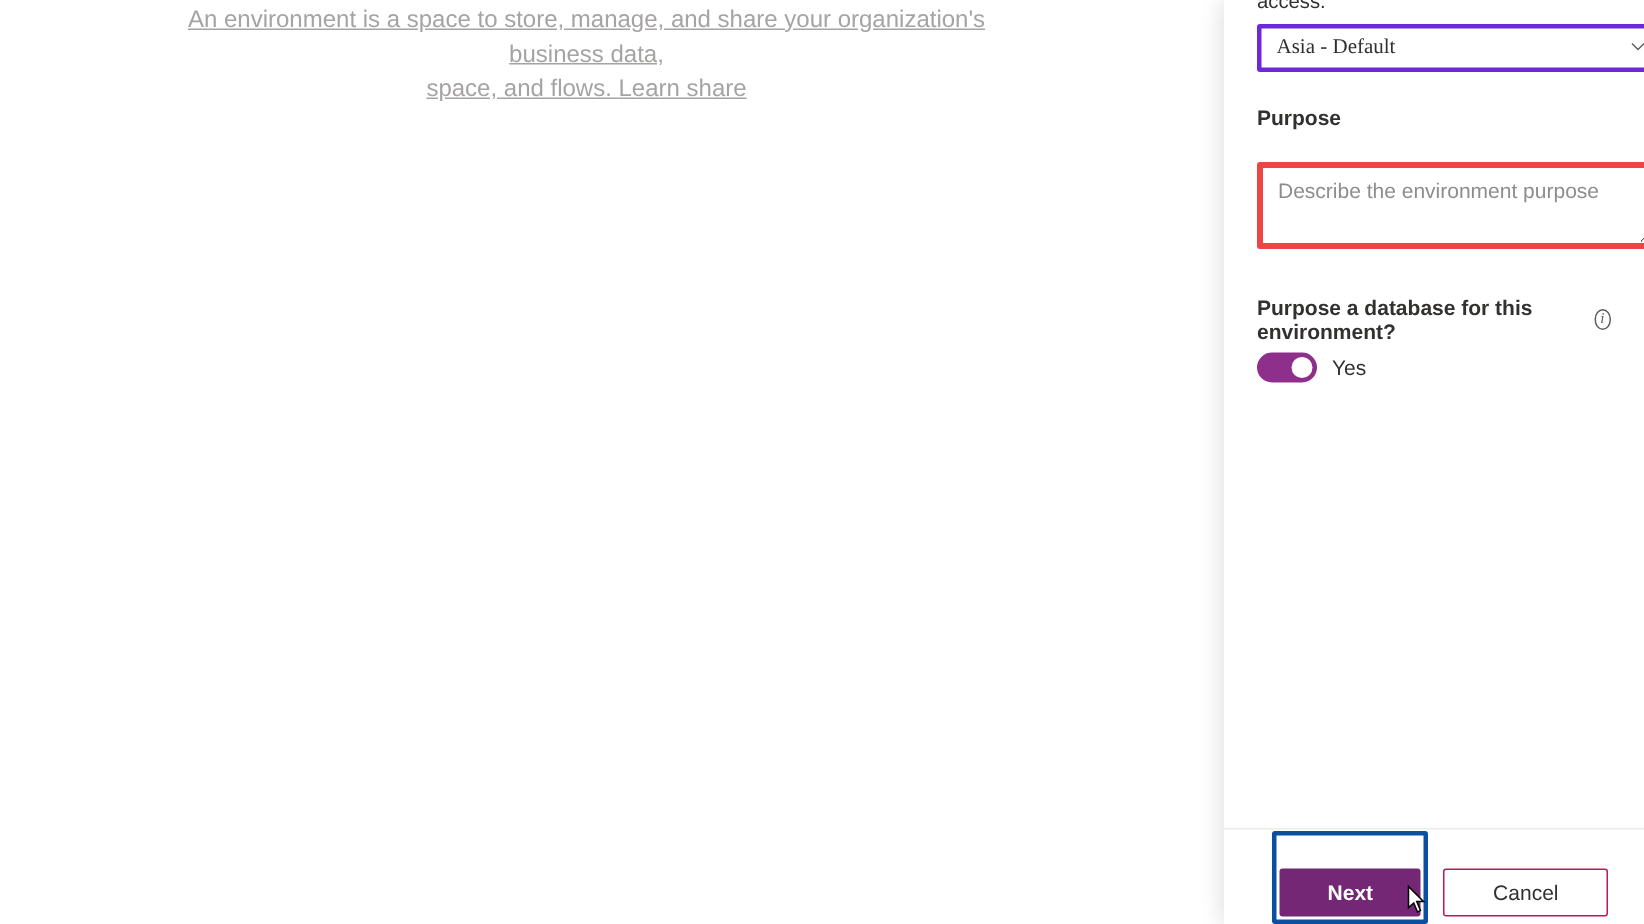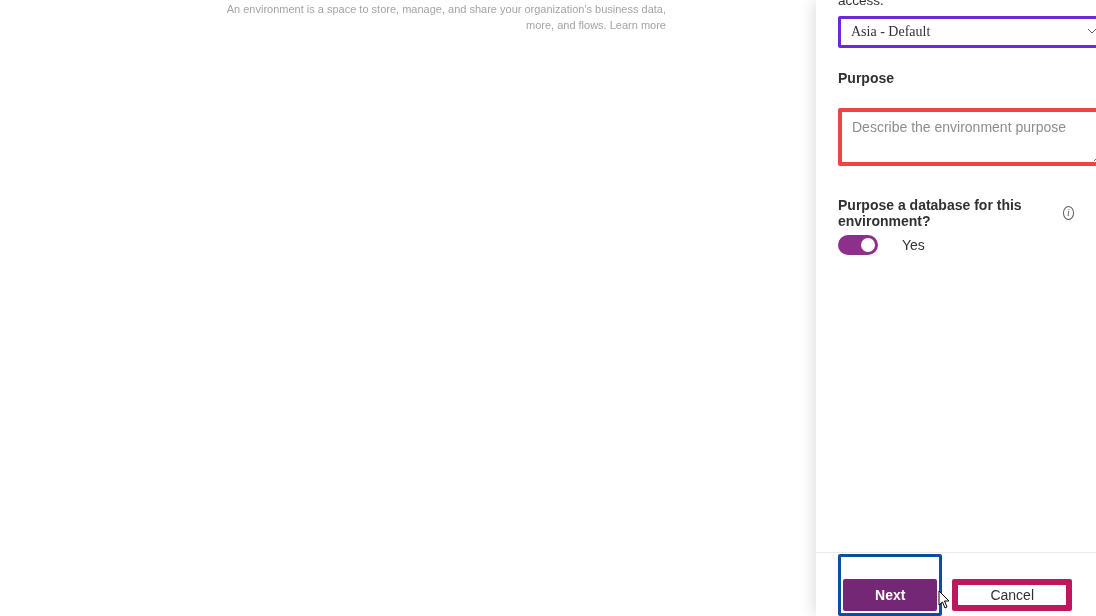--- a/index.html
+++ b/index.html
@@ -19,27 +19,28 @@
     }
     .main-area {
       position: absolute;
       left: 0;
       top: 0;
       width: 782px;
       height: 616px;
       padding-top: 0;
     }
     .description-block {
-      text-align: right;
+      text-align: center;
       padding: 2px 20px 0 20px;
       color: #a6a4a3;
-      font-size: 11px;
+      font-size: 16px;
       line-height: 1.45;
       max-width: 590px;
       margin: 0 auto;
+      text-decoration: underline;
     }
     .description-block .learn-more {
       color: #a6a4a3;
       cursor: pointer;
     }
     .side-panel {
       position: absolute;
       right: 0;
       top: 0;
       width: 280px;
@@ -130,21 +131,21 @@
     }
     .textarea-field::placeholder {
       color: #8f8d8b;
     }
     .toggle-section {
       margin-top: 2px;
     }
     .toggle-row {
       display: flex;
       align-items: center;
-      gap: 24px;
+      gap: 10px;
       margin-top: 6px;
     }
     .toggle-switch {
       position: relative;
       width: 40px;
       height: 20px;
       background: #8d2f8b;
       border-radius: 10px;
       cursor: pointer;
       flex-shrink: 0;
@@ -188,38 +189,38 @@
       border-radius: 2px;
     }
     .btn-primary {
       background: #742774;
       color: #ffffff;
       border: none;
     }
     .btn-default {
       background: #ffffff;
       color: #323130;
-      border: 6px solid #be185d;
+      border: 1px solid #be185d;
       font-weight: 400;
     }
     .cursor-pointer {
       position: absolute;
       left: 938px;
       top: 590px;
       pointer-events: none;
       color: #000;
     }
   </style>
 </head>
 <body>
 
 <div class="main-area">
   <div class="description-block">
     <span>An environment is a space to store, manage, and share your organization's business data,</span><br>
-    <span>more, and flows. </span><span class="learn-more">Learn more</span>
+    <span>space, and flows. </span><span class="learn-more">Learn share</span>
   </div>
 </div>
 
 <div class="side-panel">
   <div class="panel-content">
 
     <div class="help-text-fragment">access.</div>
 
     <div class="select-wrapper">
       <input type="text" readonly="" class="select-field" value="Asia - Default" style="">

